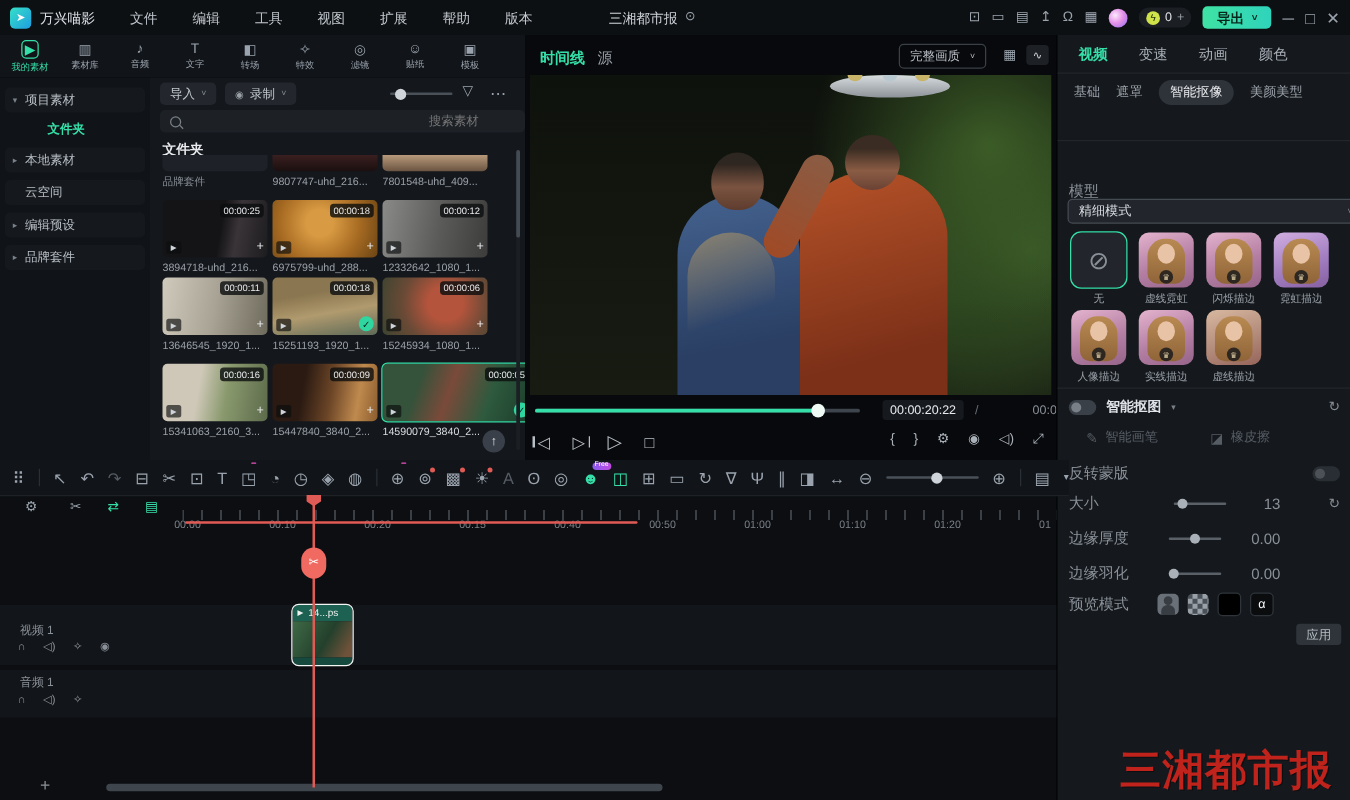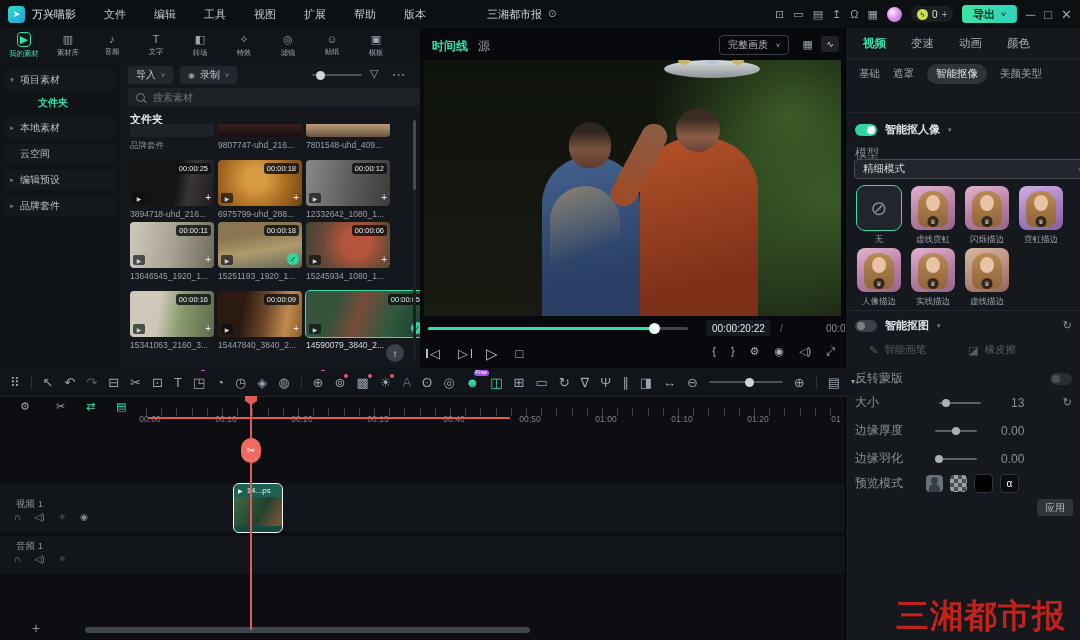--- a/index.html
+++ b/index.html
@@ -39,21 +39,21 @@
   .side-sub{position:absolute;left:4px;width:112px;height:18px;display:flex;align-items:center;}
   .side-sub span{margin-left:34px;color:#35e0a8;font-weight:bold;font-size:10px;}
   
   #mediapanel{left:120px;top:62px;width:300px;height:306px;background:#14171c;}
   .pillbtn{position:absolute;height:18px;background:#23272d;border-radius:4px;display:flex;align-items:center;gap:5px;
            padding:0 8px;font-size:10px;color:#c2c8cf;}
   .hslider{position:absolute;height:2px;background:#4a5058;border-radius:1px;}
   .hslider .knob{position:absolute;top:-3.5px;width:9px;height:9px;border-radius:50%;background:#cfd4da;}
   .searchbox{position:absolute;left:8px;top:26px;width:284px;height:18px;background:#1d2126;border-radius:4px;
              display:flex;align-items:center;gap:6px;padding-left:8px;}
-  .searchbox input{background:none;border:none;outline:none;color:#8a9098;font-size:10px;width:230px;font-family:Liberation Serif, serif;}
+  .searchbox input{background:none;border:none;outline:none;color:#8a9098;font-size:10px;width:230px;font-family:Liberation Serif, serif;text-align:right;}
   .mag{width:7px;height:7px;border:1.3px solid #7a8088;border-radius:50%;position:relative;flex:none;}
   .mag::after{content:"";position:absolute;width:4px;height:1.3px;background:#7a8088;left:6px;top:7px;transform:rotate(45deg);}
   .gridhdr{position:absolute;left:10px;top:50px;font-size:11px;font-weight:bold;color:#e8eaed;}
   .tile{position:absolute;width:84px;}
   .thumb{position:relative;width:84px;height:46px;border-radius:4px;overflow:hidden;background:#222;}
   .thumb.partial{height:13px;border-radius:0 0 4px 4px;}
   .tile.selected .thumb{outline:1.6px solid #35e0a8;outline-offset:0;padding-left:36px;}
   .dur{position:absolute;right:3px;top:3px;background:rgba(10,12,14,.8);border-radius:3px;padding:1px 3px;
        font-size:7.5px;color:#e8eaed;}
   .typeic{position:absolute;left:3px;bottom:3px;width:12px;height:10px;background:rgba(10,12,14,.65);border-radius:2px;
@@ -468,25 +468,20 @@
   </div>
   <div class="isubtabs">
     <span>基础</span>
     <span>遮罩</span>
     <span class="pill-active">智能抠像</span>
     <span>美颜美型</span>
   </div>
 
   <div class="divider" style="top:84px"></div>
 
-  <div class="irow" style="top:94px">
-    <span class="toggle on"></span>
-    <span class="ilabel">智能抠人像</span>
-    <span style="font-size:7px;color:#7a8088">▾</span>
-  </div>
 
   <div class="idim abs" style="left:9px;top:117px">模型</div>
   <div class="dropdown">
     <span>精细模式</span>
     <span style="font-size:7px;color:#8a9098">˅</span>
   </div>
 
   <div class="stile" style="left:11px;top:158px">
     <div class="sthumb none">
         <span>⊘</span>

